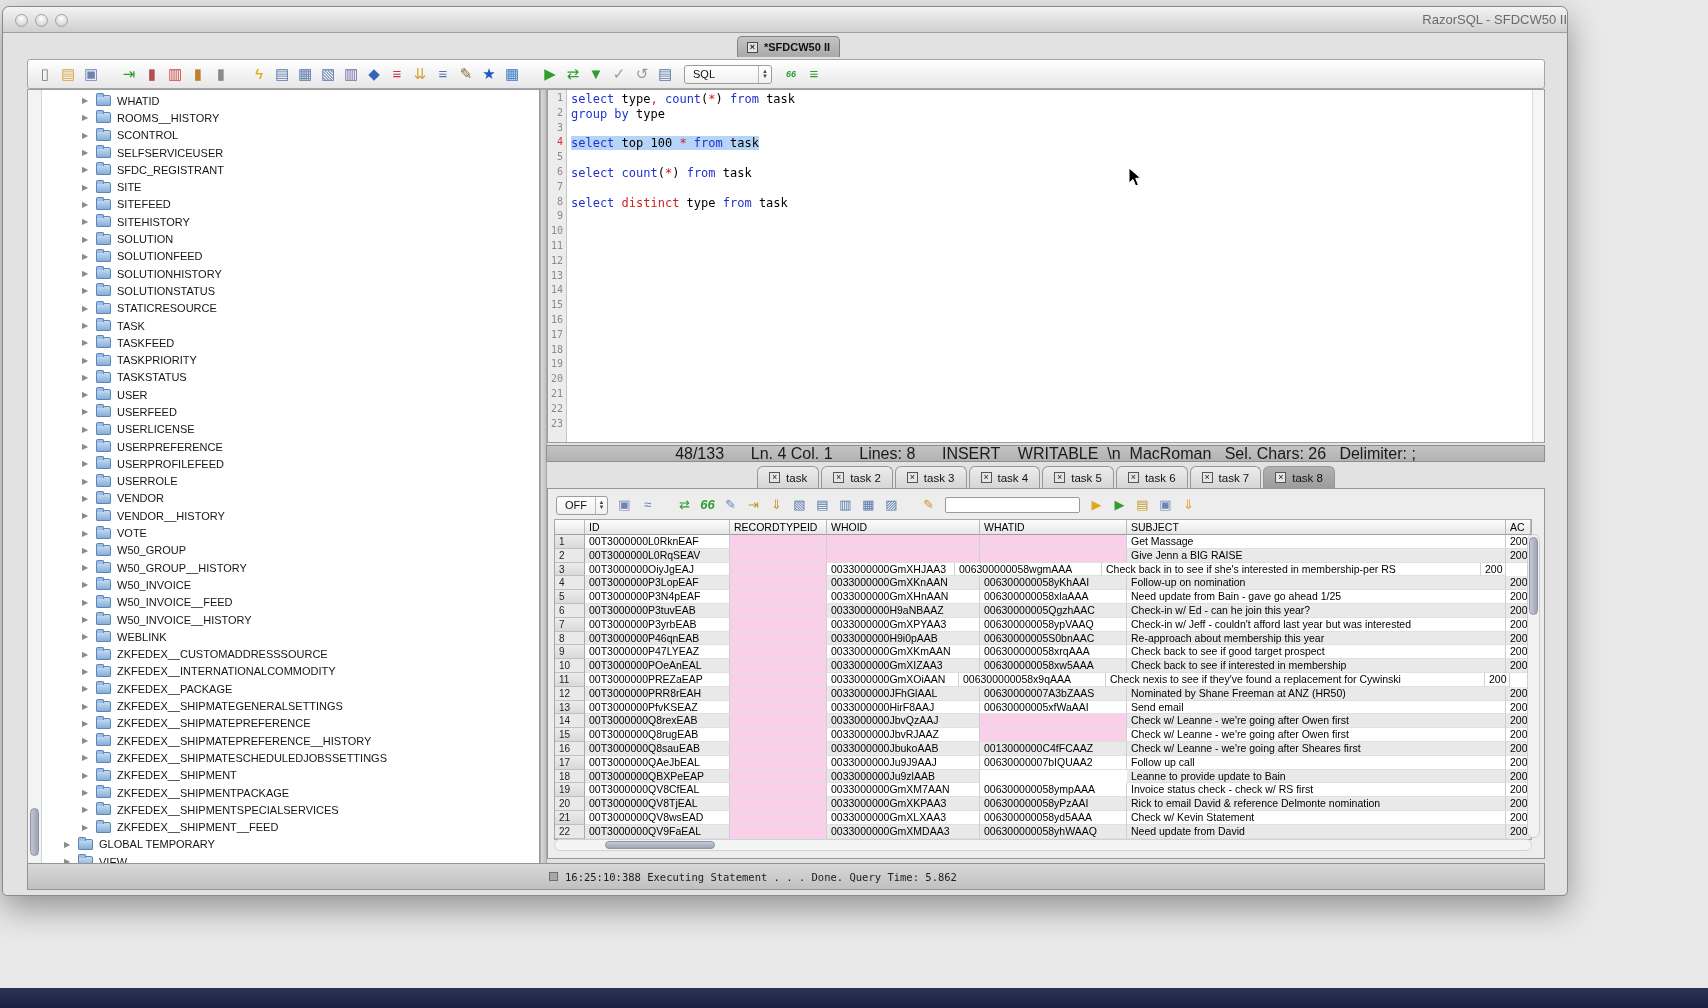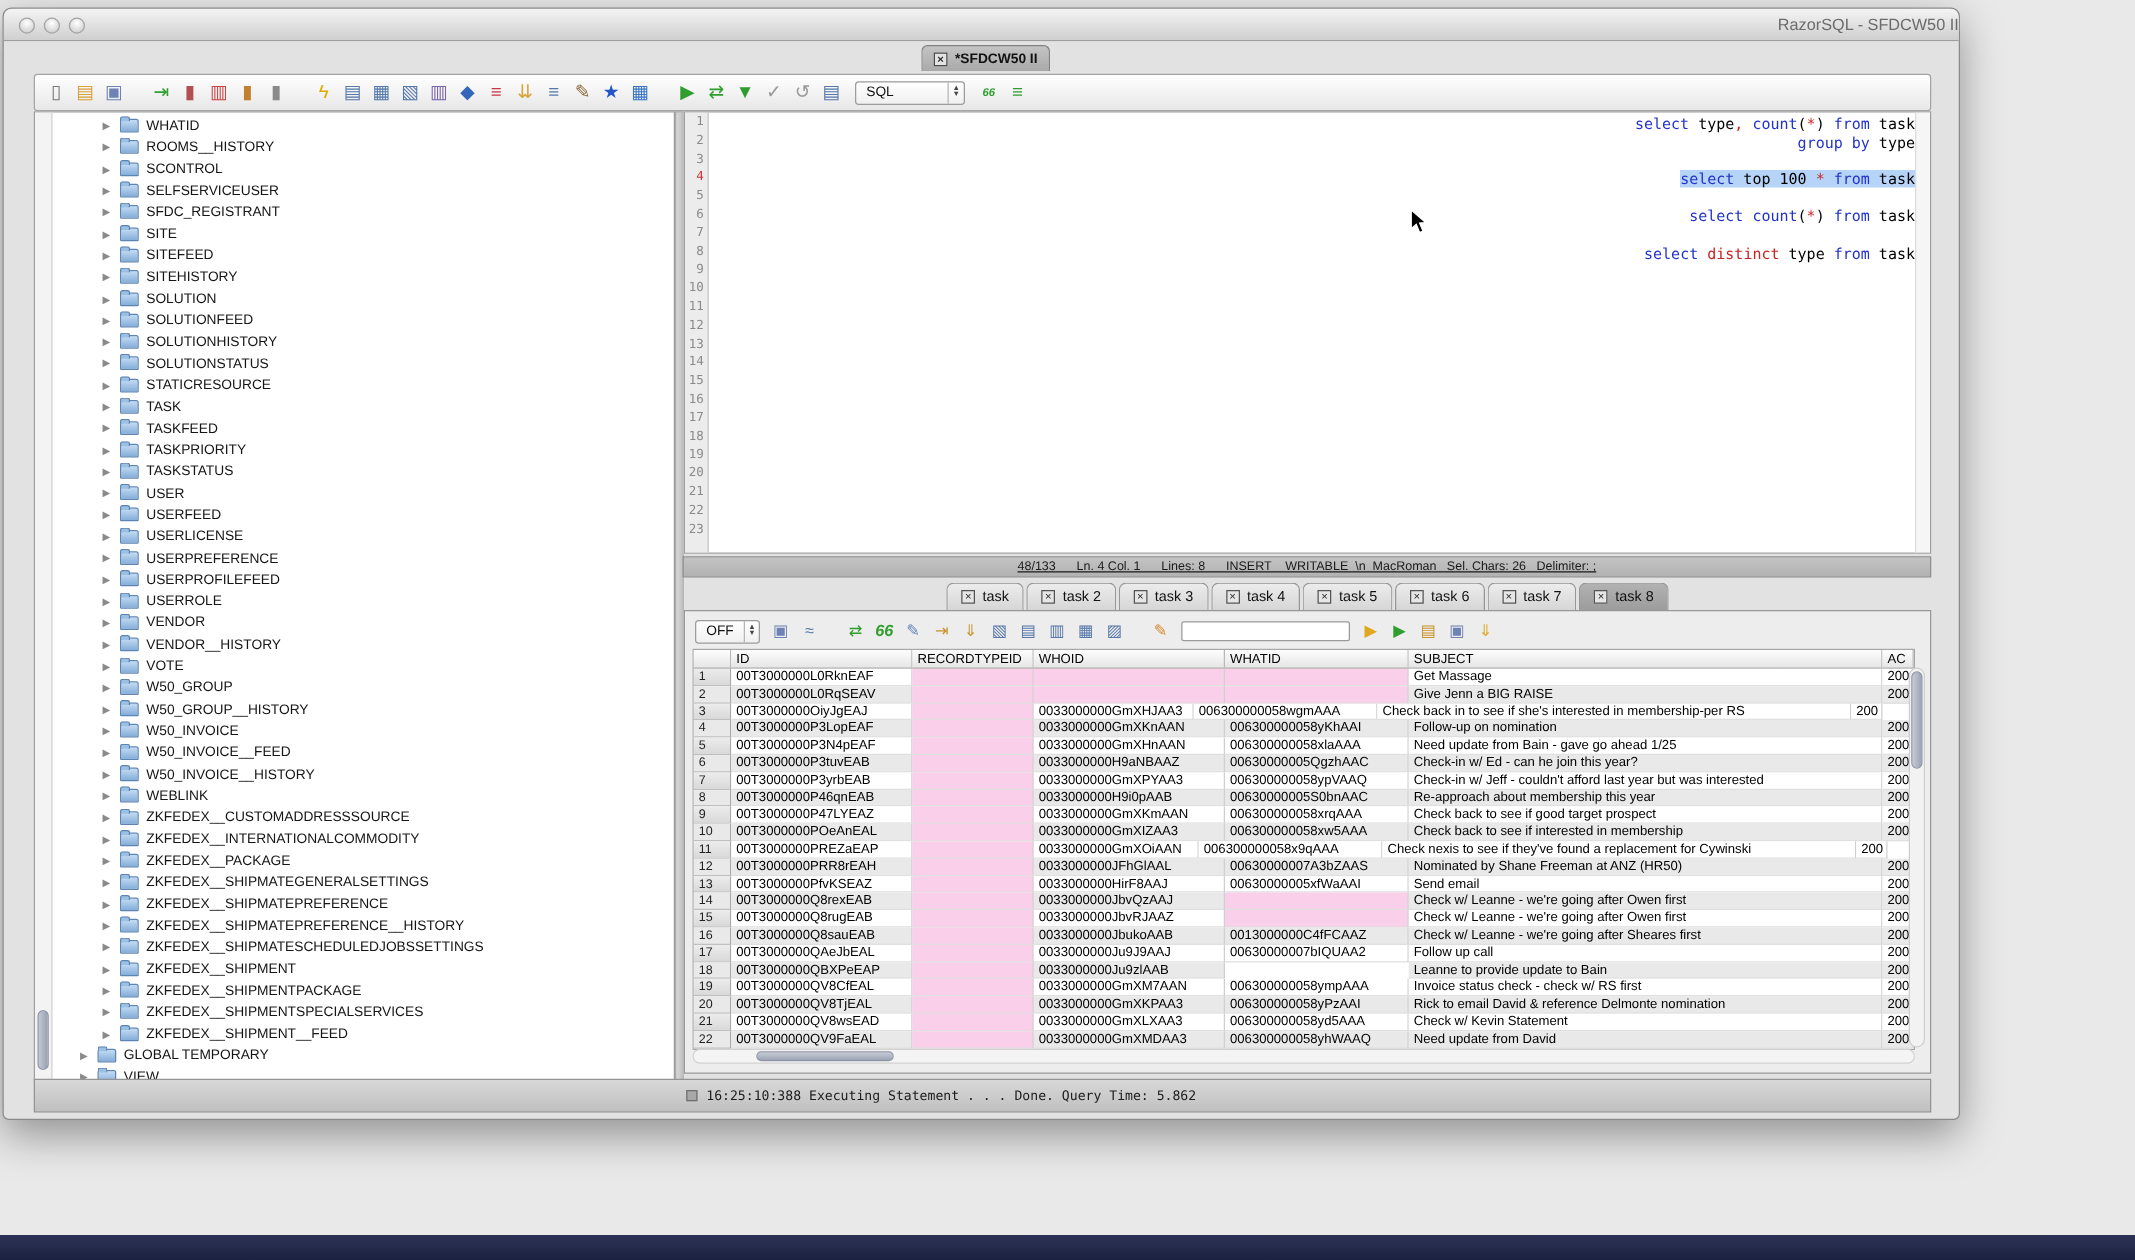--- a/index.html
+++ b/index.html
@@ -59,31 +59,31 @@
 
   .splitter { position:absolute; left:537px; top:82px; width:7px; height:776px;
     background:linear-gradient(90deg,#d8d8d8,#c2c2c2); border:1px solid #a8a8a8; }
 
   
   .editor { position:absolute; left:544px; top:82px; width:998px; height:354px;
     background:#ffffff; border:1px solid #9e9e9e; display:flex; overflow:hidden; }
   .gutter { width:19px; background:#ececec; border-right:1px solid #c5c5c5; padding-top:2px; flex:none; }
   .lnum { height:14.8px; font:10px "DejaVu Sans Mono",monospace; color:#8a8a8a; text-align:right; padding-right:3px; }
   .lnum.cur { color:#cc3333; }
-  .ebody { flex:1; padding:2px 0 0 4px; position:relative;text-align:right; }
+  .ebody { flex:1; padding:2px 0 0 4px; position:relative; }
   .eline { height:14.8px; font:12px "DejaVu Sans Mono",monospace; white-space:pre; color:#000; }
   .tok-kw { color:var(--kw,#2233cc); }
   .tok-pl { color:#000; }
   .tok-sym { color:var(--sym,#cc2222); }
   .sel { background:var(--selbg,#b5d4f7); }
   .editor-vscroll { width:12px; background:#f6f6f6; border-left:1px solid #dcdcdc; flex:none; }
 
   .editor-status { position:absolute; left:543px; top:438px; width:999px; height:17px;
     background:linear-gradient(#c3c3c3,#b2b2b2); border:1px solid #8f8f8f;
-    font-size:10px; color:#1a1a1a; text-align:center; line-height:16px; white-space:pre;text-decoration:underline; }
+    font-size:16px; color:#1a1a1a; text-align:center; line-height:16px; white-space:pre; }
 
   
   .rtabs { position:absolute; left:544px; top:458px; width:998px; height:23px;
     display:flex; justify-content:center; align-items:flex-end; }
   .rtab { height:22px; display:flex; align-items:center; gap:6px; padding:0 11px;
     background:linear-gradient(#ececec,#d6d6d6); border:1px solid #979797; border-bottom:none;
     border-radius:6px 6px 0 0; font-size:11.5px; color:#111; margin:0 1px; }
   .rtab.active { background:linear-gradient(#b2b2b2,#9c9c9c); }
   .tclose { width:11px; height:11px; border:1px solid #555; background:#e6e6e6;
     font-size:9px; line-height:9px; text-align:center; color:#222; }

